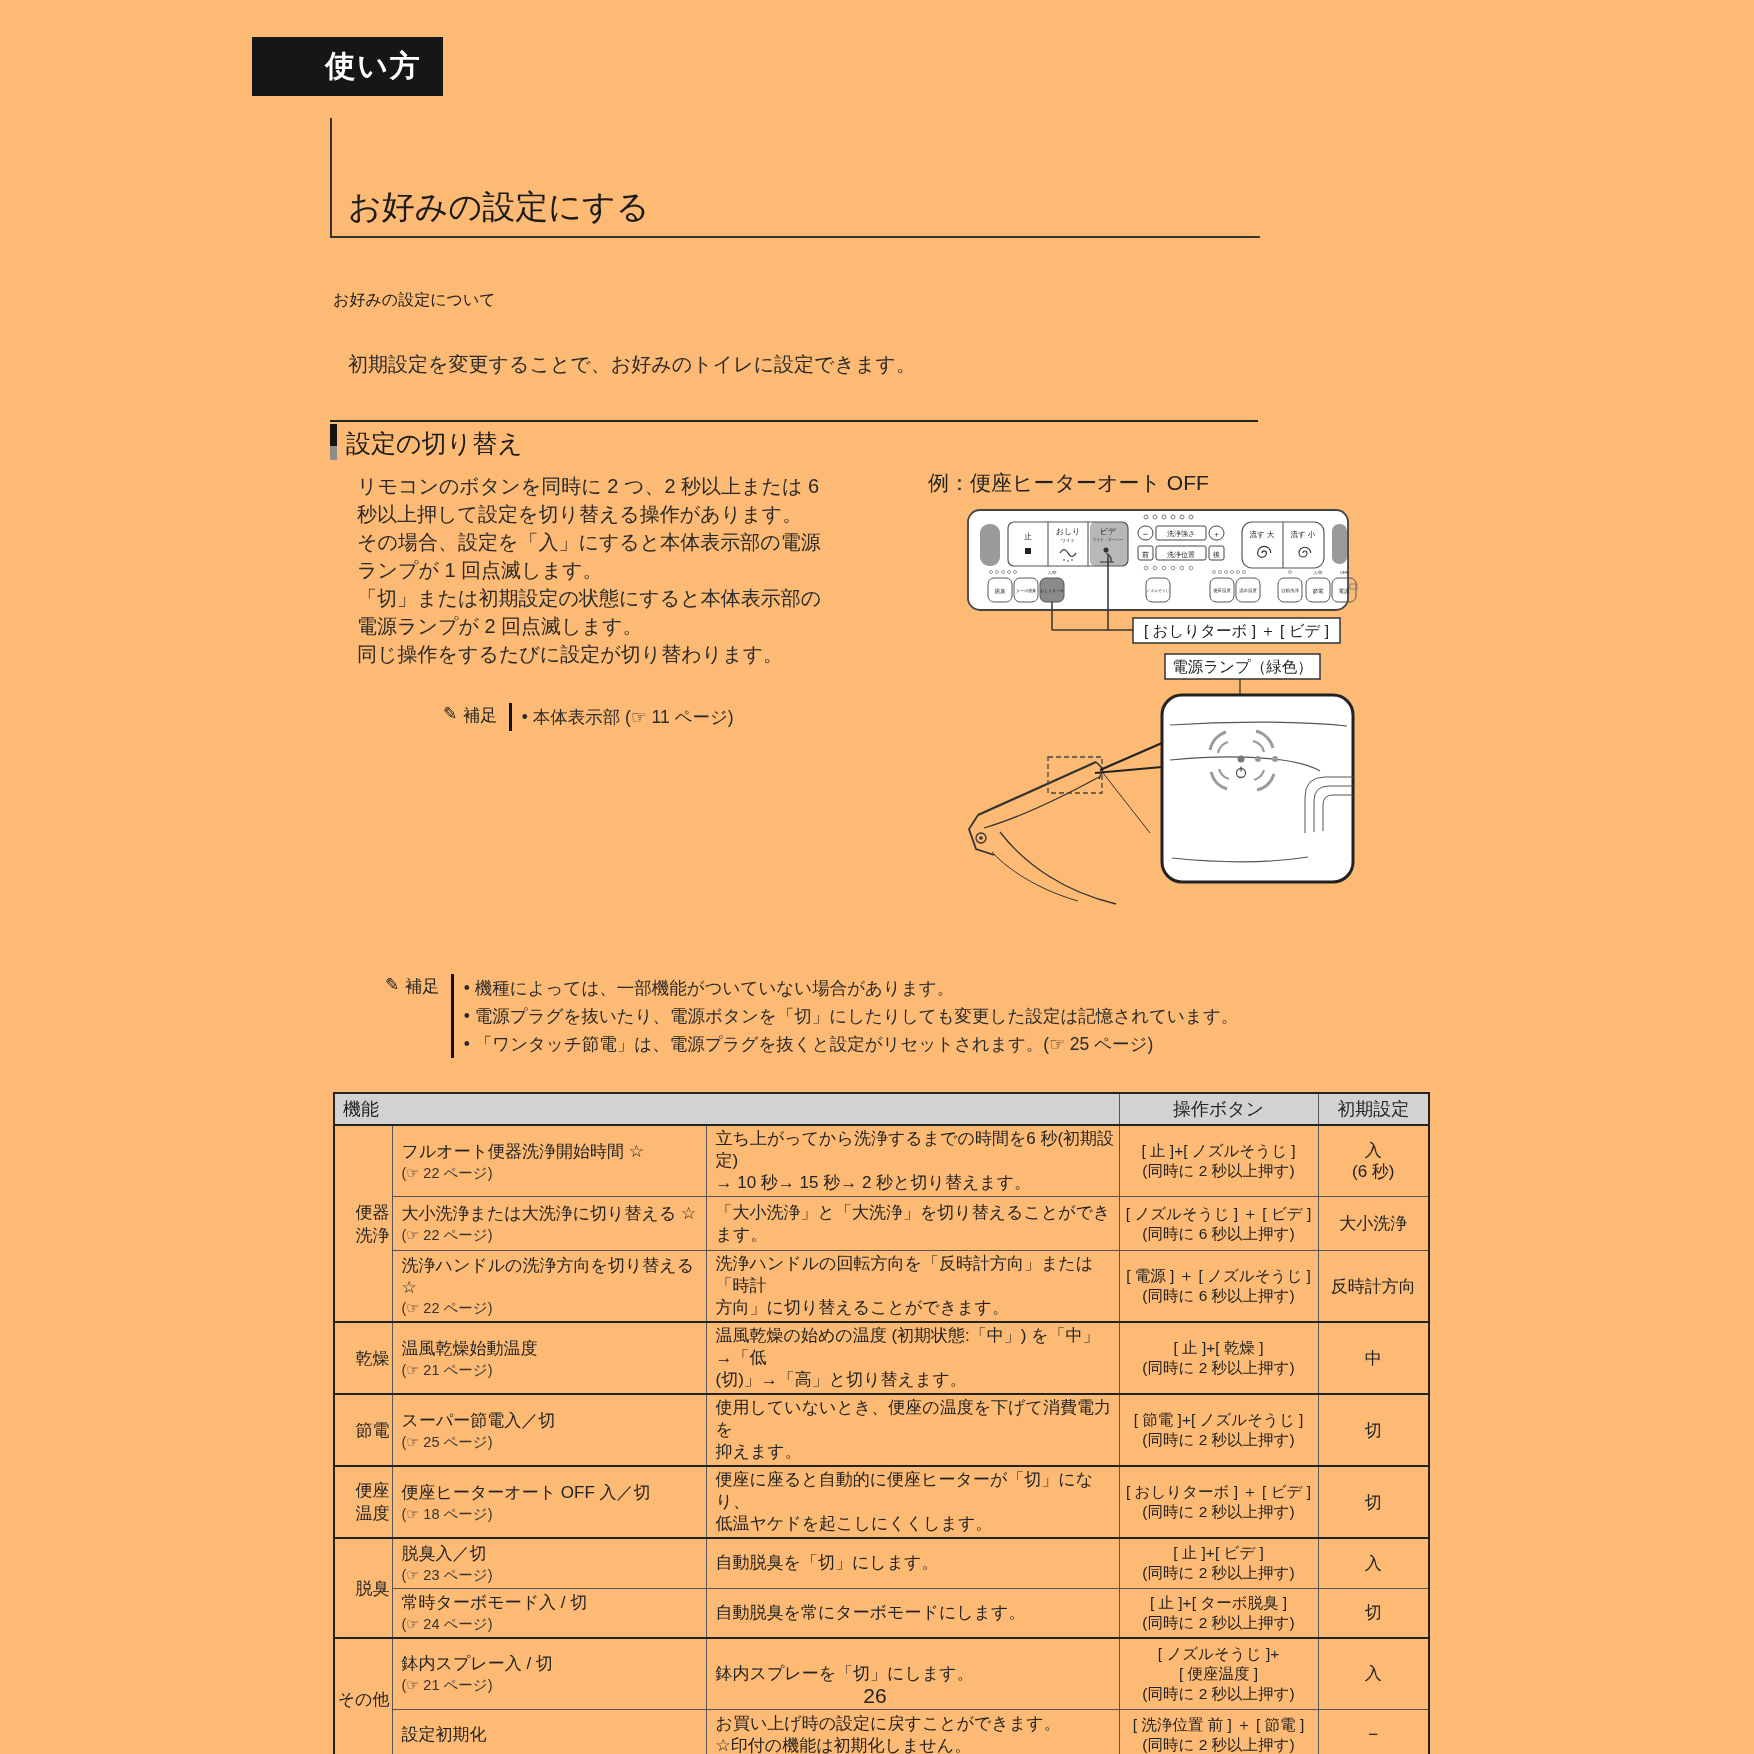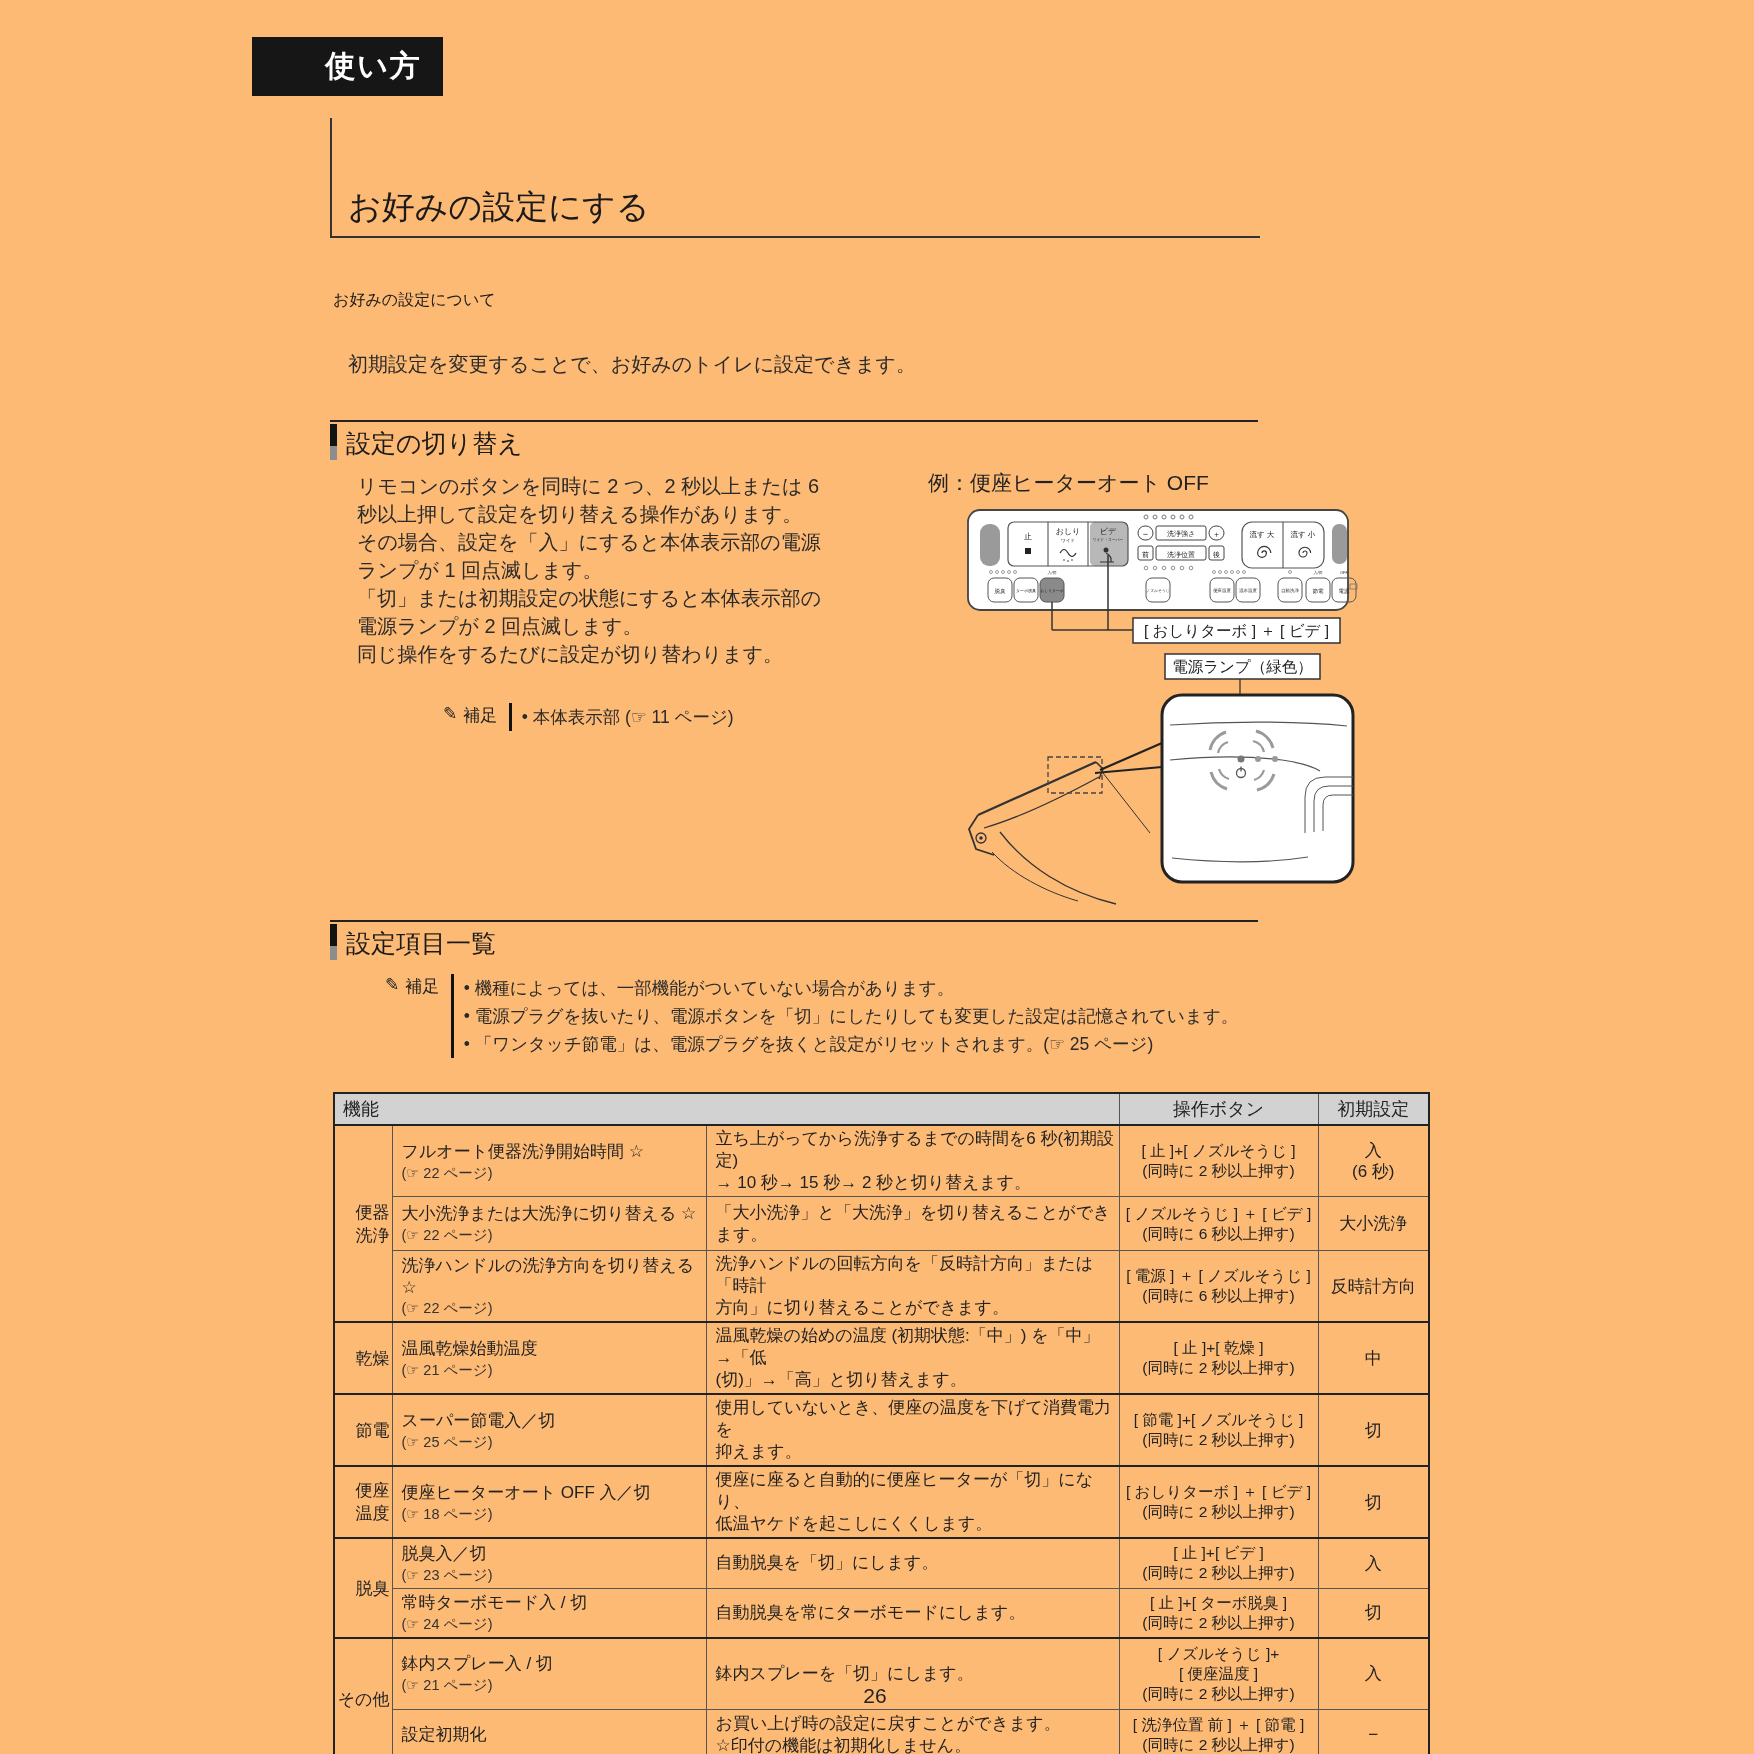--- a/index.html
+++ b/index.html
@@ -231,23 +231,20 @@
       <circle cx="391" cy="299" r="3.5" fill="#777"></circle>
       <circle cx="408" cy="299" r="3" fill="#999"></circle>
       <circle cx="425" cy="299" r="3" fill="#999"></circle>
       <g stroke="#555" stroke-width="1.3" fill="none">
         <circle cx="391" cy="313" r="4.5"></circle>
         <path d="M391,306.5 V311.5"></path>
       </g>
     </g>
   </svg>
 
-  <div class="abs sec-head" style="top:920px">
-    <span>設定項目一覧</span>
-  </div>
 
   <div class="abs note" style="left:385px;top:974px;">
     <span class="pencil">✎</span>
     <span class="nlab">補足</span>
     <span class="nbar"></span>
     <span class="nbody">
       <div>• 機種によっては、一部機能がついていない場合があります。</div>
       <div>• 電源プラグを抜いたり、電源ボタンを「切」にしたりしても変更した設定は記憶されています。</div>
       <div>• 「ワンタッチ節電」は、電源プラグを抜くと設定がリセットされます。(☞ 25 ページ)</div>
     </span>

